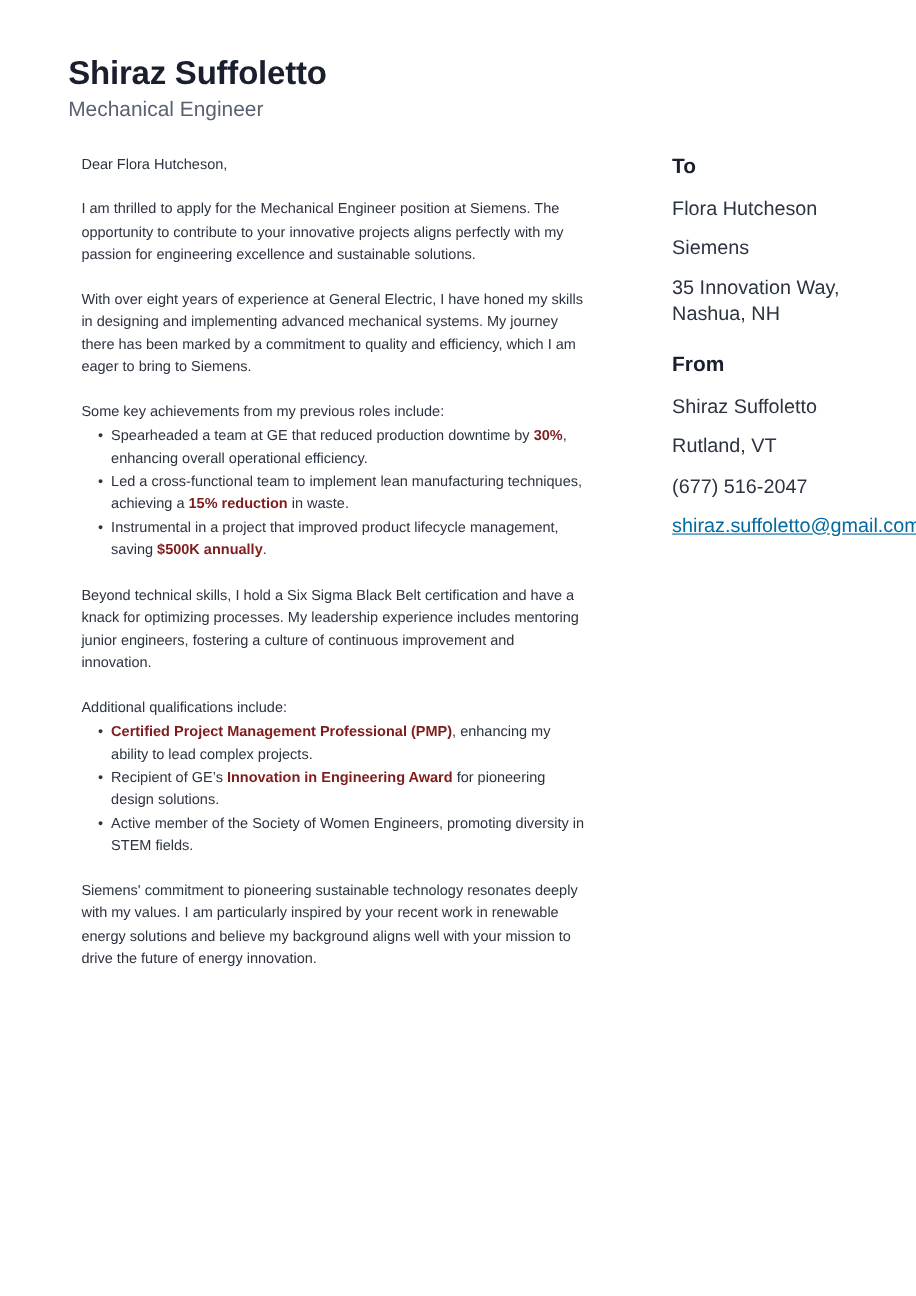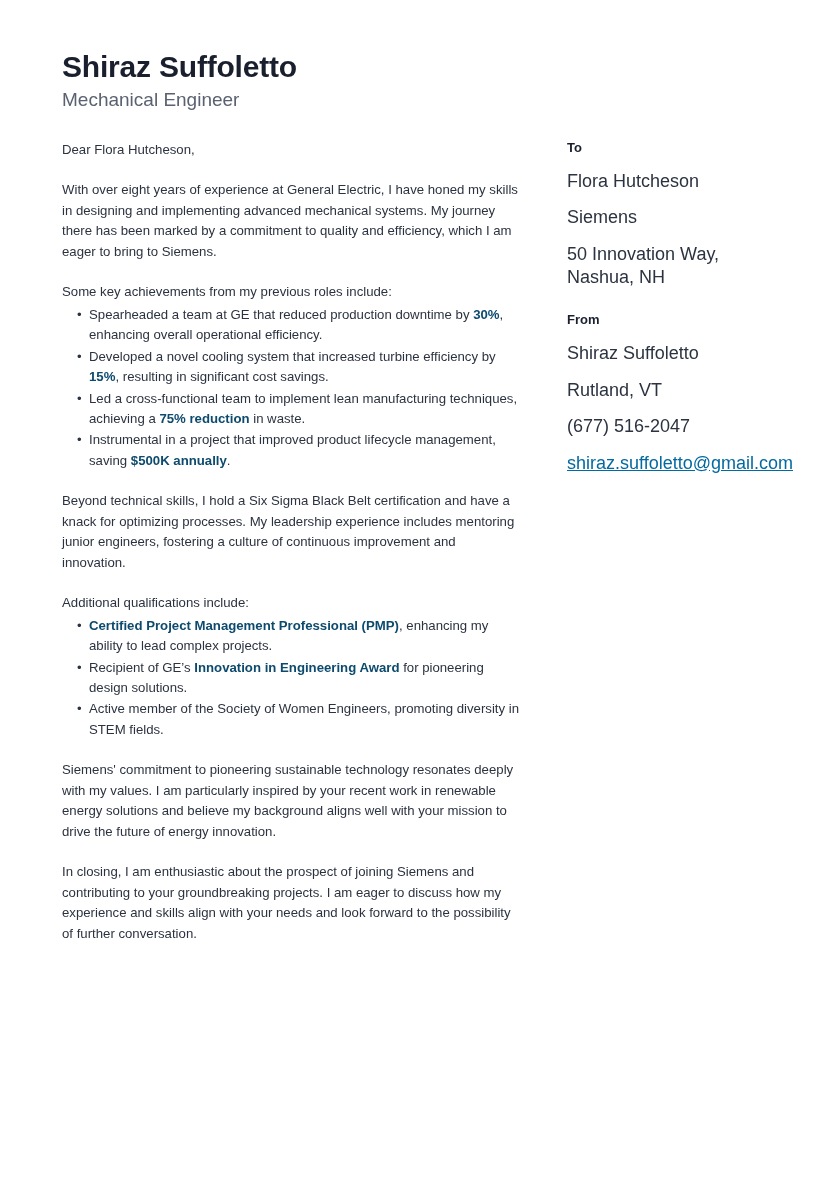--- a/index.html
+++ b/index.html
@@ -43,25 +43,26 @@
     font-size: 19px;
     font-weight: normal;
     color: #5a6170;
     margin: 5px 0 0 0;
     line-height: 1.2;
   }
 
   
   .columns {
     position: absolute;
-    left: 0;
+    left: 12px;
     top: 140px;
     width: 758px;
     display: flex;
     align-items: flex-start;
+    gap: 32px;
   }
   .col-left {
     width: 460px;
     margin-left: 62px;
     flex: 0 0 auto;
   }
   .col-right {
     width: 215px;
     margin-left: 45px;
     flex: 0 0 auto;
@@ -92,25 +93,25 @@
   }
   .letter ul li::before {
     content: "\2022";
     position: absolute;
     left: -12px;
     top: 0;
     color: #2c3340;
     font-size: 13.2px;
     line-height: 1.55;
   }
-  .letter strong { font-weight: bold; color: #0c4a6e; }
+  .letter strong { font-weight: bold; color: #7f1d1d; }
 
   
   .meta-heading {
-    font-size: 13px;
+    font-size: 19px;
     font-weight: bold;
     color: #1a1f2e;
     margin: 0 0 13px 0;
     line-height: 1.3;
   }
   .meta-line {
     font-size: 18px;
     color: #2c3340;
     line-height: 1.3;
     margin: 0 0 13px 0;
@@ -132,33 +133,31 @@
     <h1 class="name">Shiraz Suffoletto</h1>
     <div class="job-title">Mechanical Engineer</div>
   </div>
 
   <div class="columns">
 
     <div class="col-left letter">
 
       <p>Dear Flora Hutcheson,</p>
 
+      <p>I am thrilled to apply for the Mechanical Engineer position at Siemens. The opportunity to contribute to your innovative projects aligns perfectly with my passion for engineering excellence and sustainable solutions.</p>
 
       <p>With over eight years of experience at General Electric, I have honed my skills in designing and implementing advanced mechanical systems. My journey there has been marked by a commitment to quality and efficiency, which I am eager to bring to Siemens.</p>
 
       <p class="tight">Some key achievements from my previous roles include:</p>
       <ul>
         <li>
           <span>Spearheaded a team at GE that reduced production downtime by </span><strong>30%</strong><span>, enhancing overall operational efficiency.</span>
         </li>
         <li>
-          <span>Developed a novel cooling system that increased turbine efficiency by </span><strong>15%</strong><span>, resulting in significant cost savings.</span>
-        </li>
-        <li>
-          <span>Led a cross-functional team to implement lean manufacturing techniques, achieving a </span><strong>75% reduction</strong><span> in waste.</span>
+          <span>Led a cross-functional team to implement lean manufacturing techniques, achieving a </span><strong>15% reduction</strong><span> in waste.</span>
         </li>
         <li>
           <span>Instrumental in a project that improved product lifecycle management, saving </span><strong>$500K annually</strong><span>.</span>
         </li>
       </ul>
 
       <p>Beyond technical skills, I hold a Six Sigma Black Belt certification and have a knack for optimizing processes. My leadership experience includes mentoring junior engineers, fostering a culture of continuous improvement and innovation.</p>
 
       <p class="tight">Additional qualifications include:</p>
       <ul>
@@ -168,32 +167,31 @@
         <li>
           <span>Recipient of GE’s </span><strong>Innovation in Engineering Award</strong><span> for pioneering design solutions.</span>
         </li>
         <li>
           <span>Active member of the Society of Women Engineers, promoting diversity in STEM fields.</span><strong></strong><span></span>
         </li>
       </ul>
 
       <p>Siemens' commitment to pioneering sustainable technology resonates deeply with my values. I am particularly inspired by your recent work in renewable energy solutions and believe my background aligns well with your mission to drive the future of energy innovation.</p>
 
-      <p>In closing, I am enthusiastic about the prospect of joining Siemens and contributing to your groundbreaking projects. I am eager to discuss how my experience and skills align with your needs and look forward to the possibility of further conversation.</p>
 
 
     </div>
 
     <div class="col-right">
 
       <div class="meta-block">
         <div class="meta-heading">To</div>
         <div class="meta-line">Flora Hutcheson</div>
         <div class="meta-line">Siemens</div>
-        <div class="meta-line">50 Innovation Way, Nashua, NH</div>
+        <div class="meta-line">35 Innovation Way, Nashua, NH</div>
       </div>
 
       <div class="meta-block">
         <div class="meta-heading">From</div>
         <div class="meta-line">Shiraz Suffoletto</div>
         <div class="meta-line">Rutland, VT</div>
         <div class="meta-line">(677) 516-2047</div>
         <div class="meta-line"><a class="email-link" href="#">shiraz.suffoletto@gmail.com</a></div>
       </div>
 

